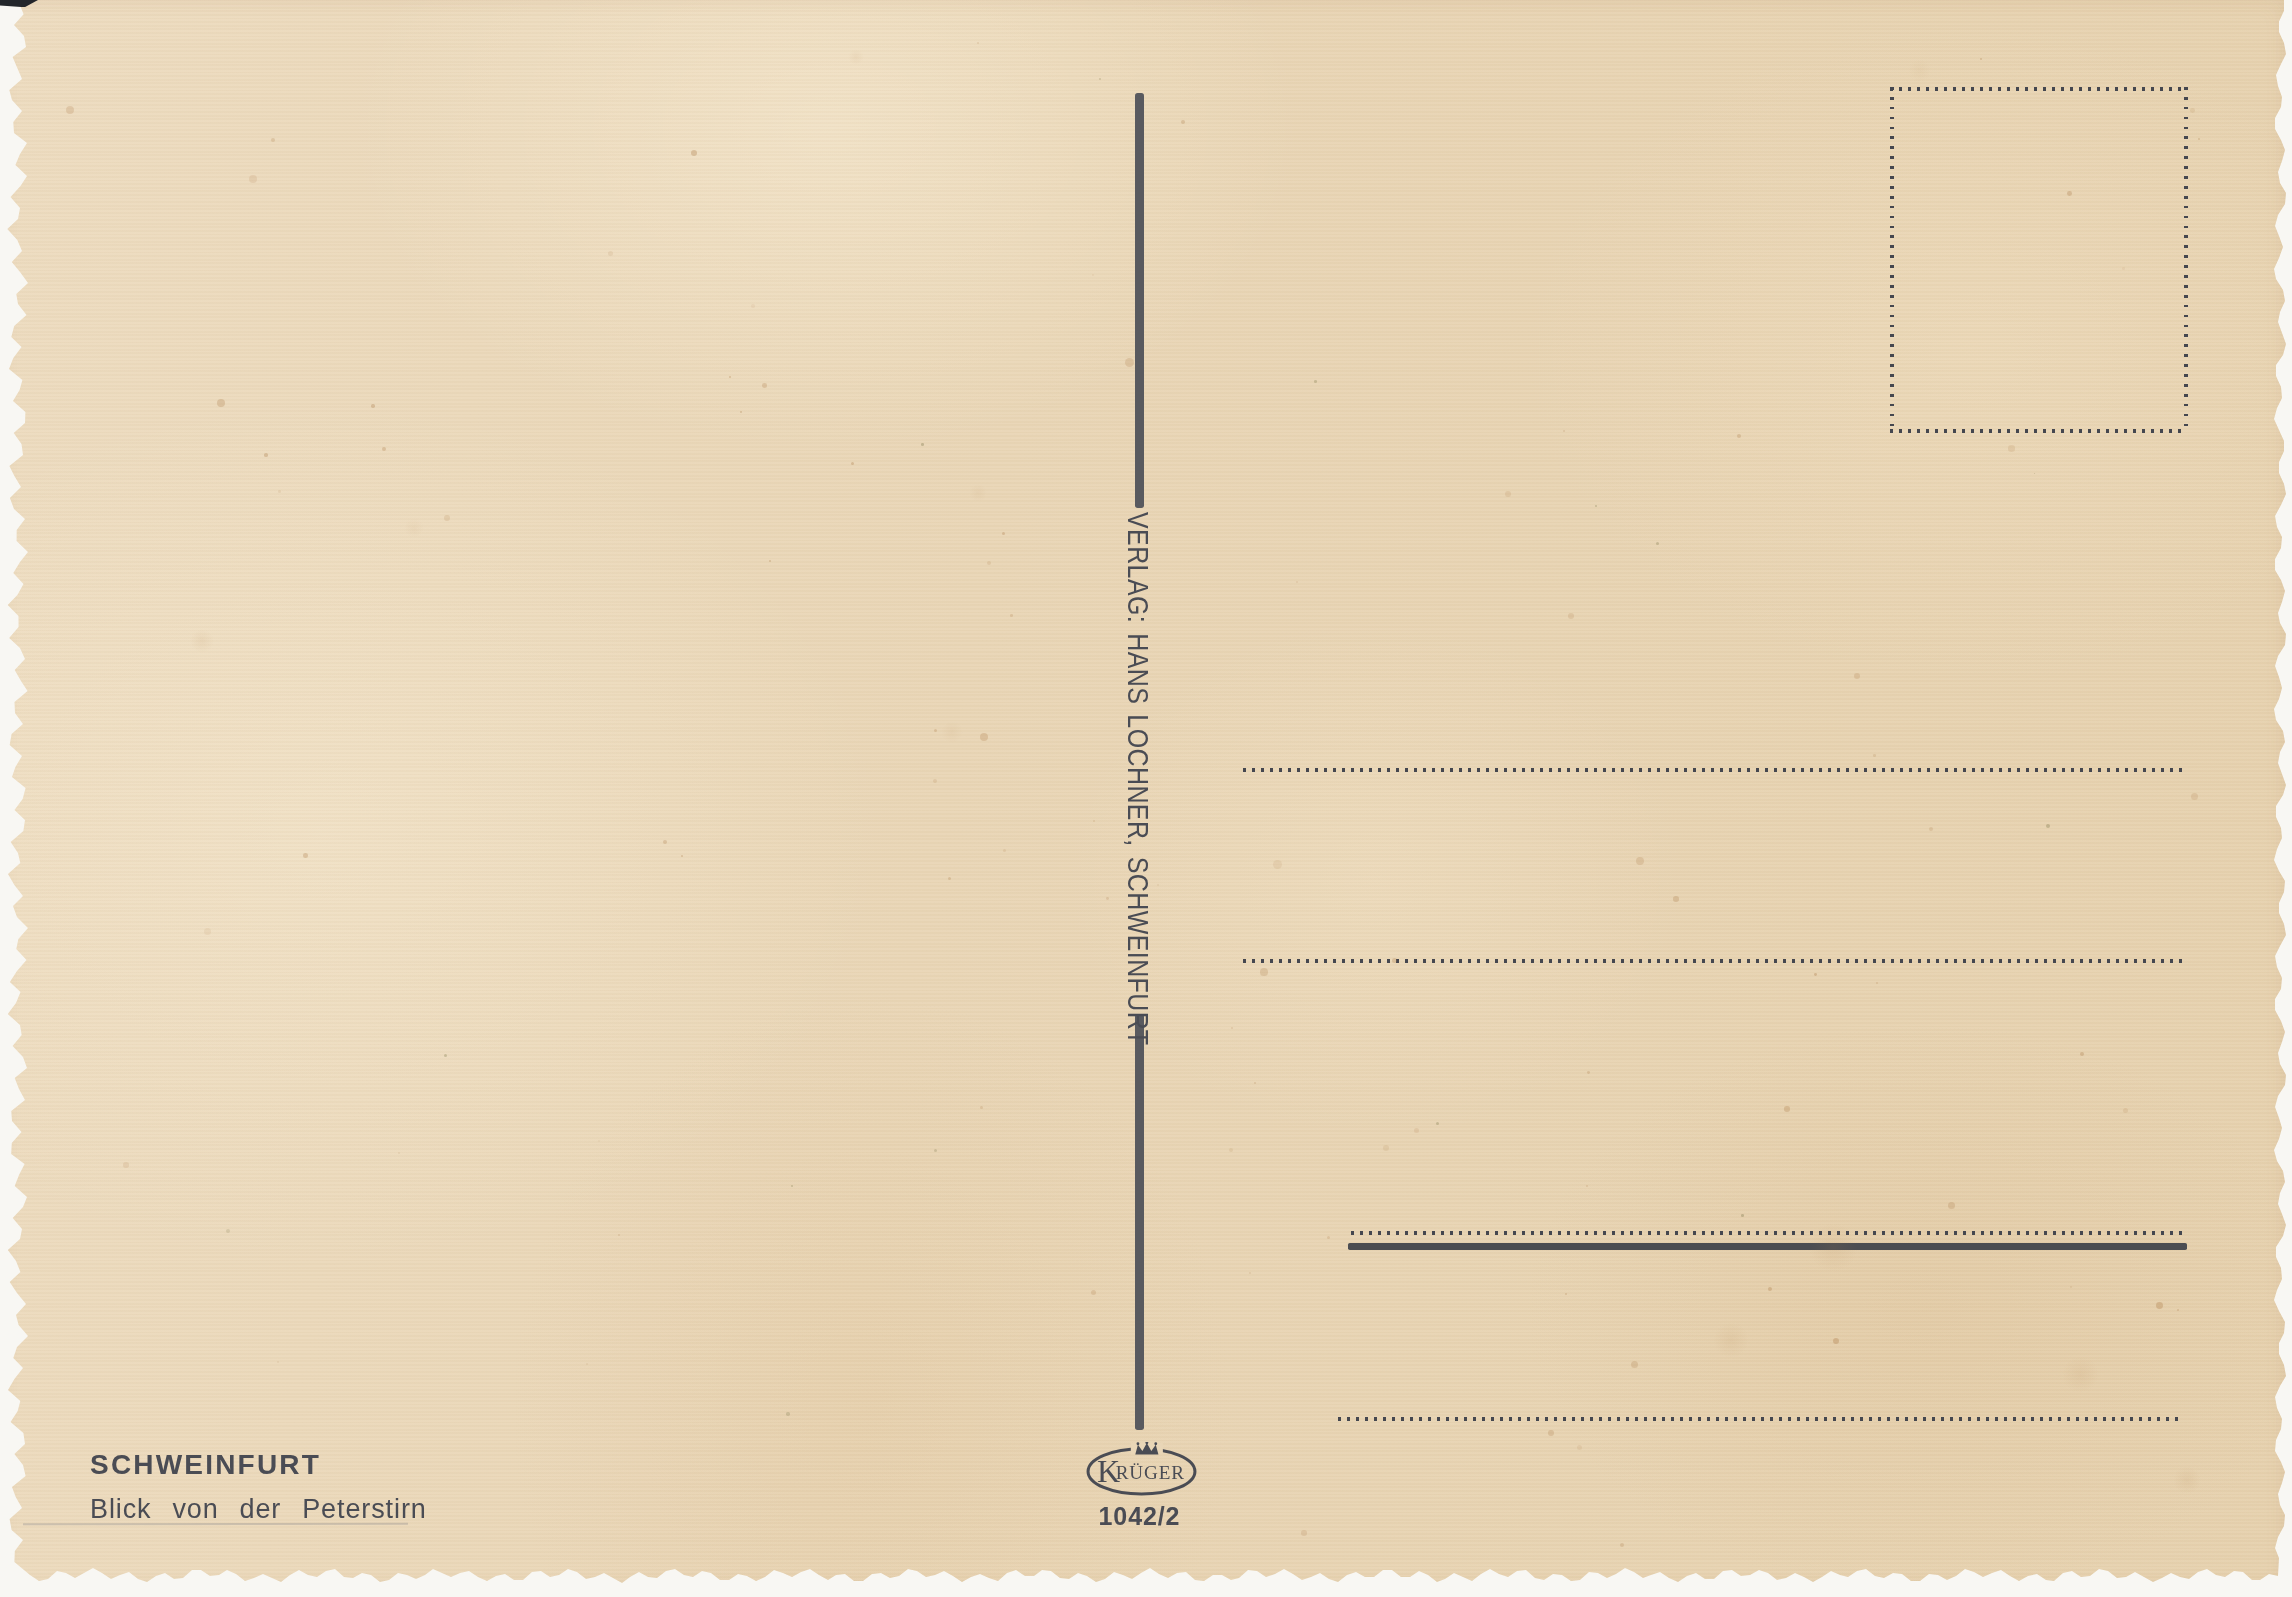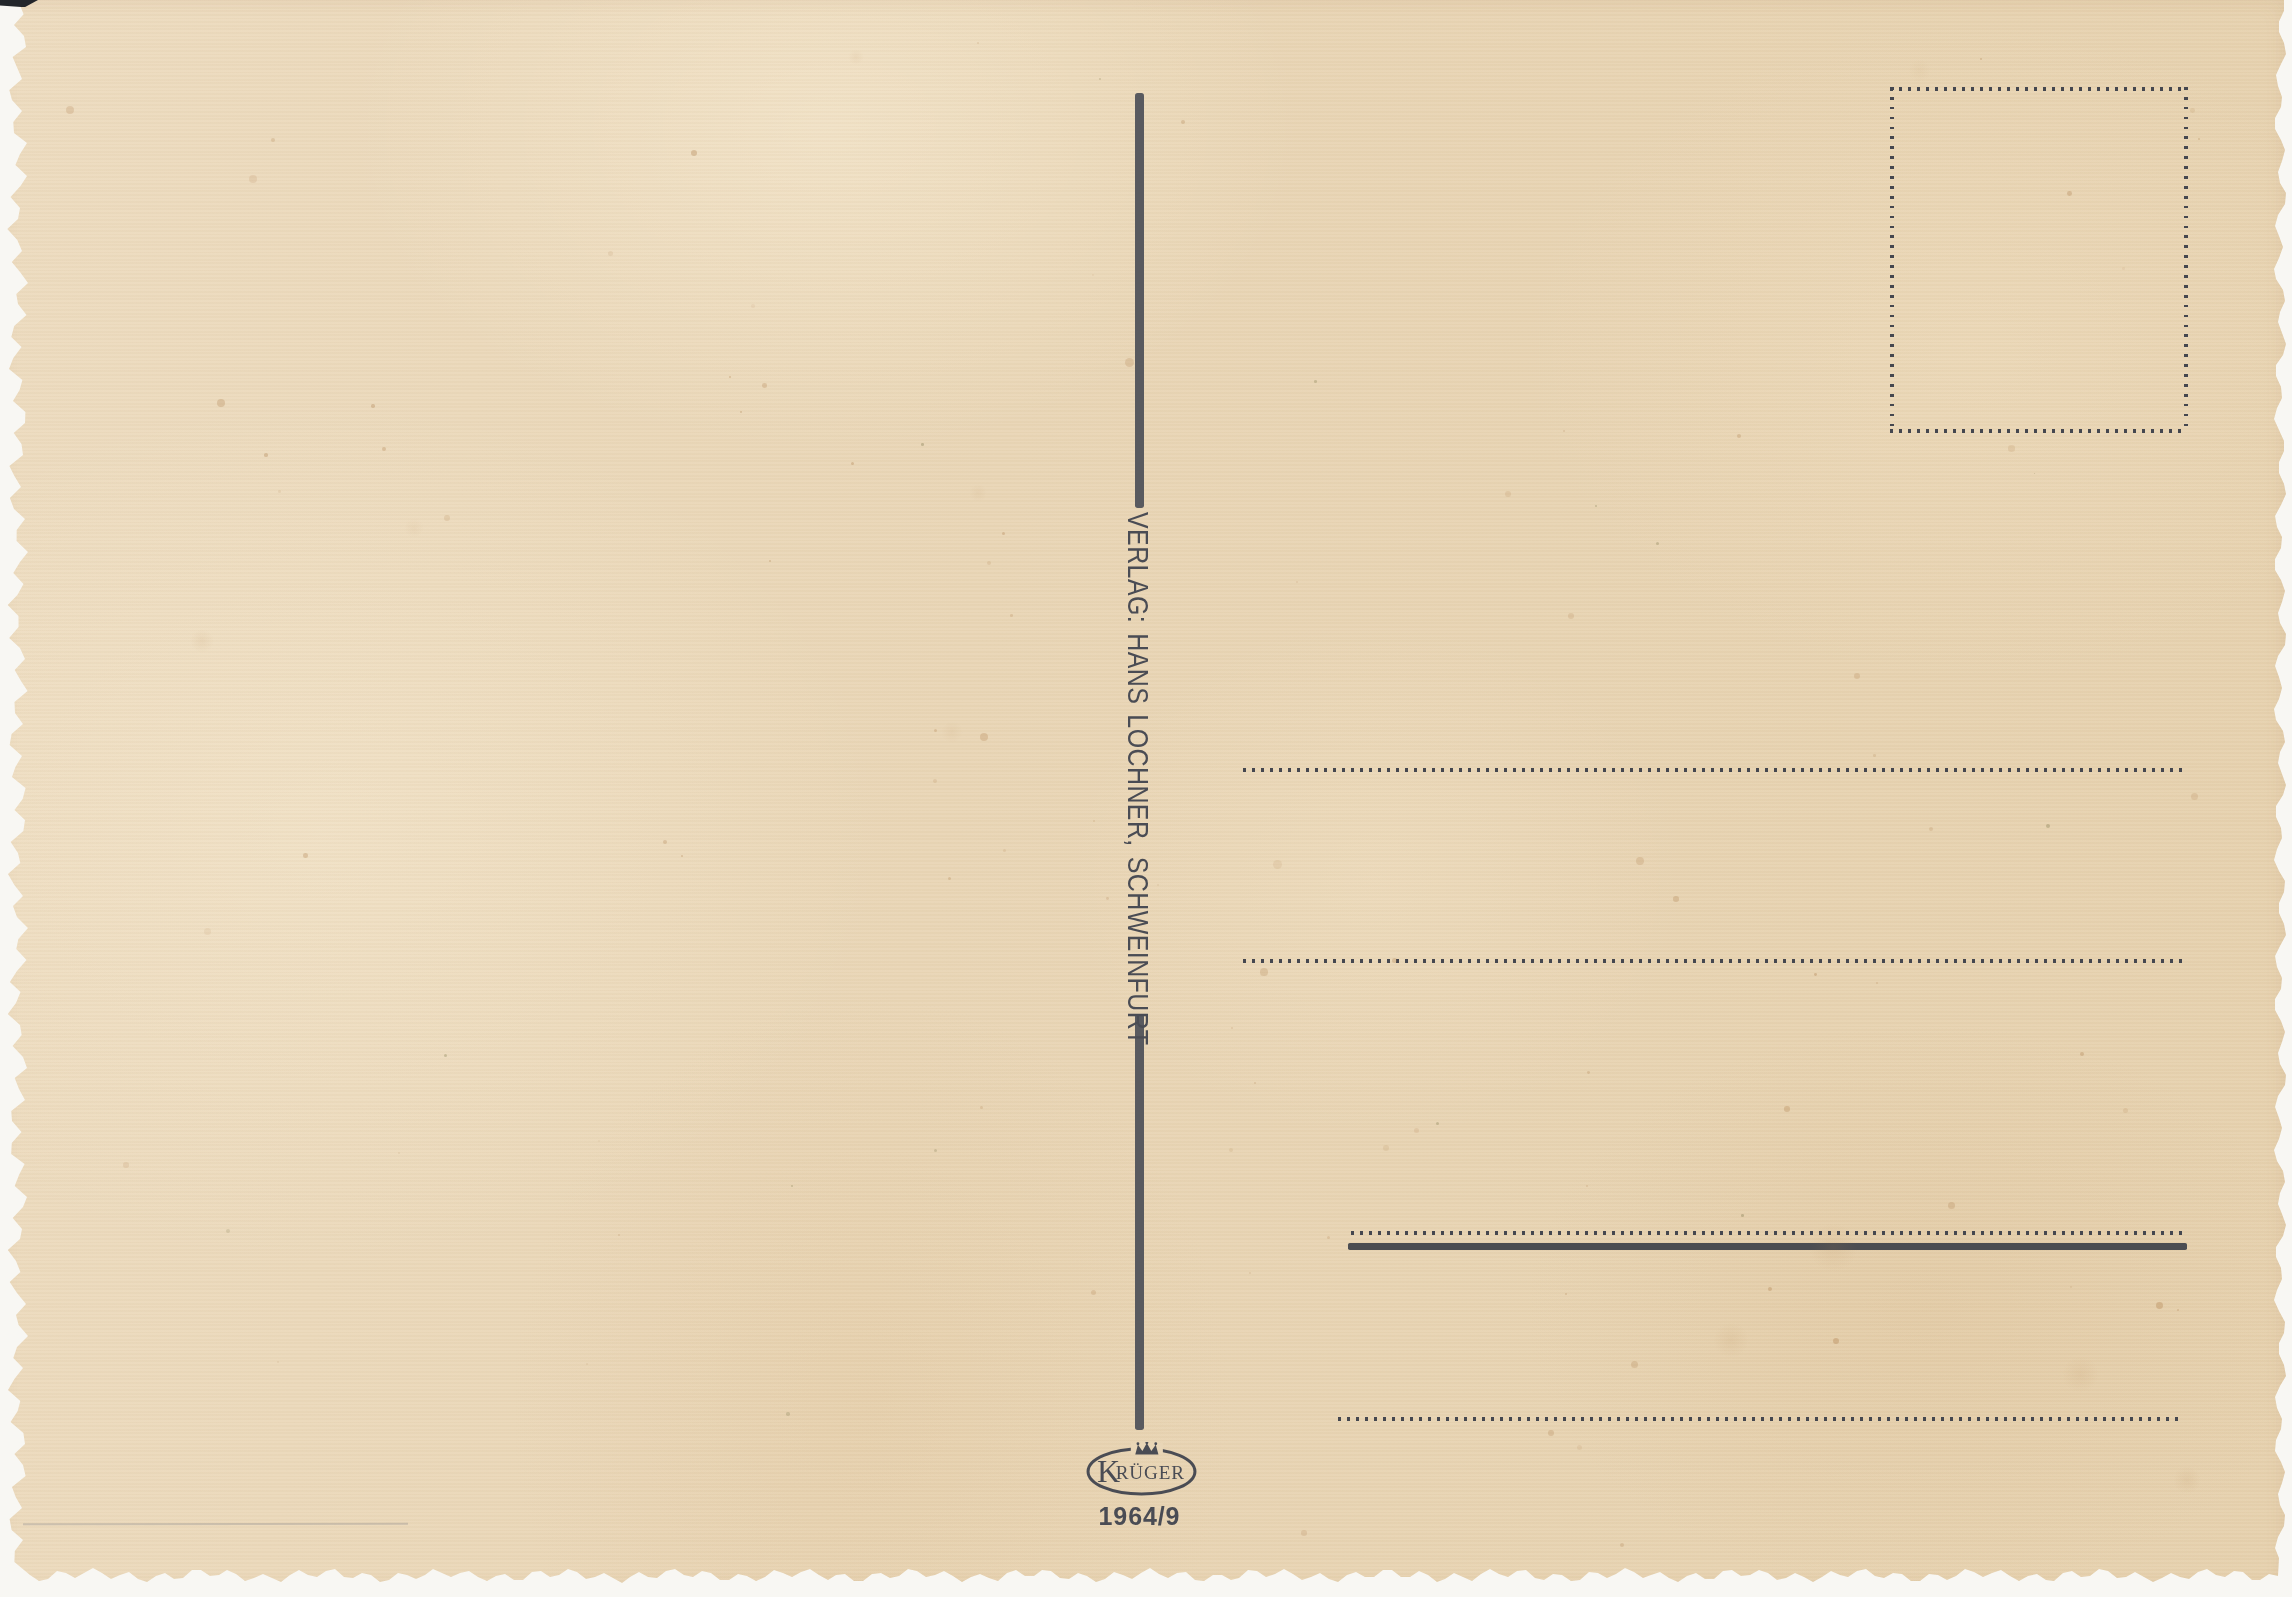--- a/index.html
+++ b/index.html
@@ -64,35 +64,39 @@
     <div class="divider" style="left:1135px;top:1014px;height:416px;"></div>
 
     <div class="vtext" style="left:1154px;top:512px;">VERLAG: HANS LOCHNER, SCHWEINFURT</div>
 
     <div class="dots-h" style="left:1243px;top:768px;width:939px;"></div>
     <div class="dots-h" style="left:1243px;top:959px;width:939px;"></div>
     <div class="dots-h" style="left:1351px;top:1231px;width:833px;"></div>
     <div class="solid-line" style="left:1348px;top:1243px;width:839px;"></div>
     <div class="dots-h" style="left:1338px;top:1417px;width:845px;"></div>
 
+    <div id="title-block">
+      <div id="postcard-title" class="ink">SCHWEINFURT</div>
+      <div id="postcard-caption" class="ink">Blick von der Peterstirn</div>
+    </div>
 
     <svg id="publisher-logo" width="125" height="57" viewBox="0 0 140 64">
       <ellipse cx="70" cy="33" rx="60" ry="25.5" fill="none" stroke="#4a4c54" stroke-width="3.4"></ellipse>
       <rect x="58" y="1" width="36" height="13" fill="#e9d6b7"></rect>
       <g fill="#4a4c54">
         <path d="M63,14 L66,3 L71,10 L76,1 L81,10 L86,3 L89,14 Z"></path>
         <circle cx="66" cy="2" r="1.6"></circle>
           <circle cx="76" cy="0.8" r="1.6"></circle>
           <circle cx="86" cy="2" r="1.6"></circle>
       </g>
       <text x="20" y="45" font-family="Liberation Serif, serif" font-size="36" fill="#4a4c54">K</text>
       <text x="41" y="41" font-family="Liberation Serif, serif" font-size="21.5" letter-spacing="1" fill="#4a4c54">RÜGER</text>
     </svg>
 
-    <div id="order-number" class="ink">1964/9</div>
+    <div id="order-number" class="ink">1042/2</div>
 
     <div id="pencil-streak"></div>
   <div class="freckle" style="left: 66px; top: 106px; width: 7.9px; height: 7.9px; background: rgba(172, 124, 74, 0.22);"></div>
       <div class="freckle" style="left: 934px; top: 729px; width: 3px; height: 3px; background: rgba(172, 124, 74, 0.27);"></div>
       <div class="freckle" style="left: 608px; top: 251px; width: 5.4px; height: 5.4px; background: rgba(172, 124, 74, 0.13);"></div>
       <div class="freckle" style="left: 851px; top: 462px; width: 3.2px; height: 3.2px; background: rgba(172, 124, 74, 0.33);"></div>
       <div class="freckle" style="left: 586px; top: 1363px; width: 2.1px; height: 2.1px; background: rgba(172, 124, 74, 0.12);"></div>
       <div class="freckle" style="left: 681px; top: 855px; width: 2.3px; height: 2.3px; background: rgba(172, 124, 74, 0.32);"></div>
       <div class="freckle" style="left: 1260px; top: 968px; width: 7.7px; height: 7.7px; background: rgba(172, 124, 74, 0.24);"></div>
       <div class="freckle" style="left: 2070px; top: 1286px; width: 1.9px; height: 1.9px; background: rgba(172, 124, 74, 0.17);"></div>

